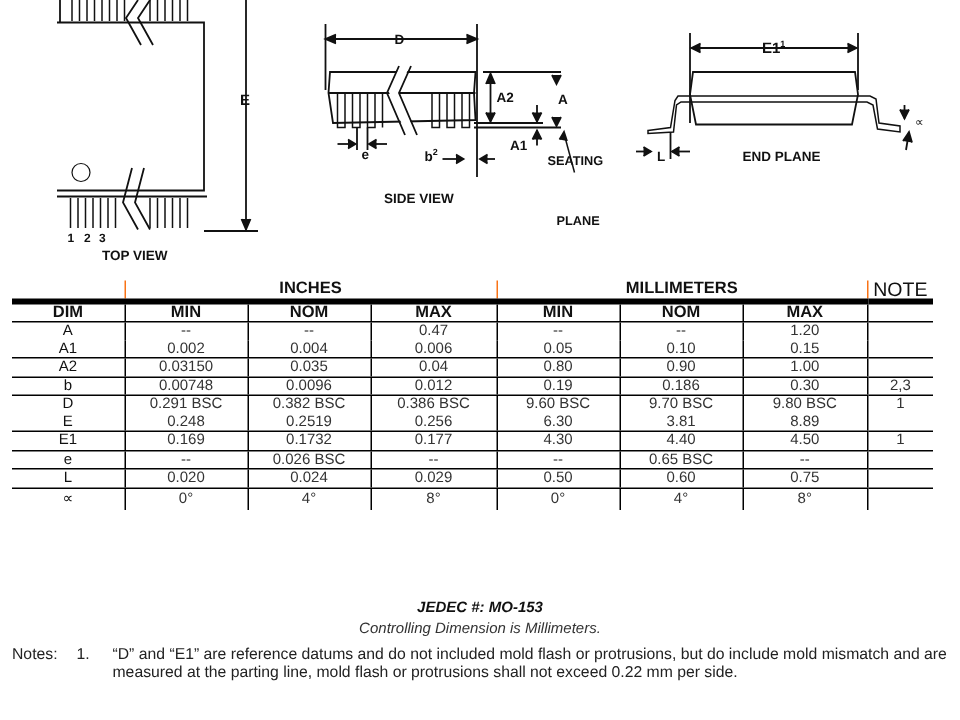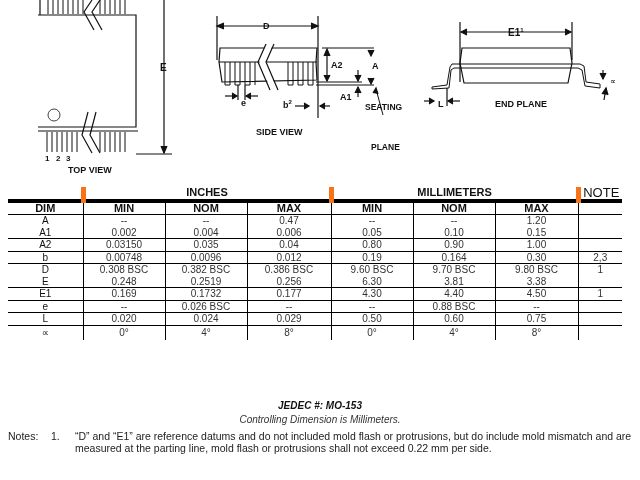--- a/index.html
+++ b/index.html
@@ -3,21 +3,21 @@
 <meta charset="utf-8">
 <style>
   html, body { margin:0; padding:0; background:#fff; }
   body { width:640px; height:480px; overflow:hidden; position:relative; font-family:"Liberation Sans", sans-serif; color:#111; }
   .drawings { position:absolute; left:0; top:0; width:640px; height:180px; }
   .lbl { position:absolute; font-family:"Liberation Sans", sans-serif; font-weight:bold; font-size:9px; color:#111; white-space:nowrap; }
   .view-title { font-size:9px; font-weight:bold; }
   table.dims { position:absolute; left:8px; top:187px; border-collapse:collapse; font-size:10px; }
   table.dims td, table.dims th { padding:0; height:11.5px; line-height:11.5px; text-align:center; font-weight:normal; color:#333; }
   table.dims th { font-weight:bold; color:#111; font-size:11px; }
-  .grp-row th { height:24px; border-left:5px solid #f97316; font-size:11px; }
+  .grp-row th { height:24px; border-left:1px solid #f97316; font-size:11px; }
   .grp-row th.note { font-weight:normal; font-size:13px; }
   .grp-row th.blank { border-left:none; }
   .hdr-row th { border-top:4px solid #000; border-left:1px solid #000; border-bottom:1px solid #000; height:13px; line-height:13px; }
   .hdr-row th:first-child { border-left:none;margin-top:39px; }
   table.dims td { border-left:1px solid #000; }
   table.dims td:first-child { border-left:none; color:#111; }
   tr.bb td { border-bottom:1px solid #000; }
   .jedec { position:absolute; left:0; width:640px; top:400px; text-align:center; font-weight:bold; font-style:italic; font-size:10px; }
   .ctrl { position:absolute; left:0; width:640px; top:414px; text-align:center; font-style:italic; font-size:10px; color:#333; }
   .notes { position:absolute; left:8px; top:430px; width:630px; font-size:10.5px; line-height:12px; color:#222; }
@@ -201,61 +201,61 @@
     <td>0.90</td>
     <td>1.00</td>
     <td></td>
   </tr>
   <tr class="bb">
     <td>b</td>
     <td>0.00748</td>
     <td>0.0096</td>
     <td>0.012</td>
     <td>0.19</td>
-    <td>0.164</td>
+    <td>0.186</td>
     <td>0.30</td>
     <td>2,3</td>
   </tr>
   <tr>
     <td>D</td>
-    <td>0.308 BSC</td>
+    <td>0.291 BSC</td>
     <td>0.382 BSC</td>
     <td>0.386 BSC</td>
     <td>9.60 BSC</td>
     <td>9.70 BSC</td>
     <td>9.80 BSC</td>
     <td>1</td>
   </tr>
   <tr class="bb">
     <td>E</td>
     <td>0.248</td>
     <td>0.2519</td>
     <td>0.256</td>
     <td>6.30</td>
     <td>3.81</td>
-    <td>3.38</td>
+    <td>8.89</td>
     <td></td>
   </tr>
   <tr class="bb">
     <td>E1</td>
     <td>0.169</td>
     <td>0.1732</td>
     <td>0.177</td>
     <td>4.30</td>
     <td>4.40</td>
     <td>4.50</td>
     <td>1</td>
   </tr>
   <tr class="bb">
     <td>e</td>
     <td>--</td>
     <td>0.026 BSC</td>
     <td>--</td>
     <td>--</td>
-    <td>0.88 BSC</td>
+    <td>0.65 BSC</td>
     <td>--</td>
     <td></td>
   </tr>
   <tr class="bb">
     <td>L</td>
     <td>0.020</td>
     <td>0.024</td>
     <td>0.029</td>
     <td>0.50</td>
     <td>0.60</td>

